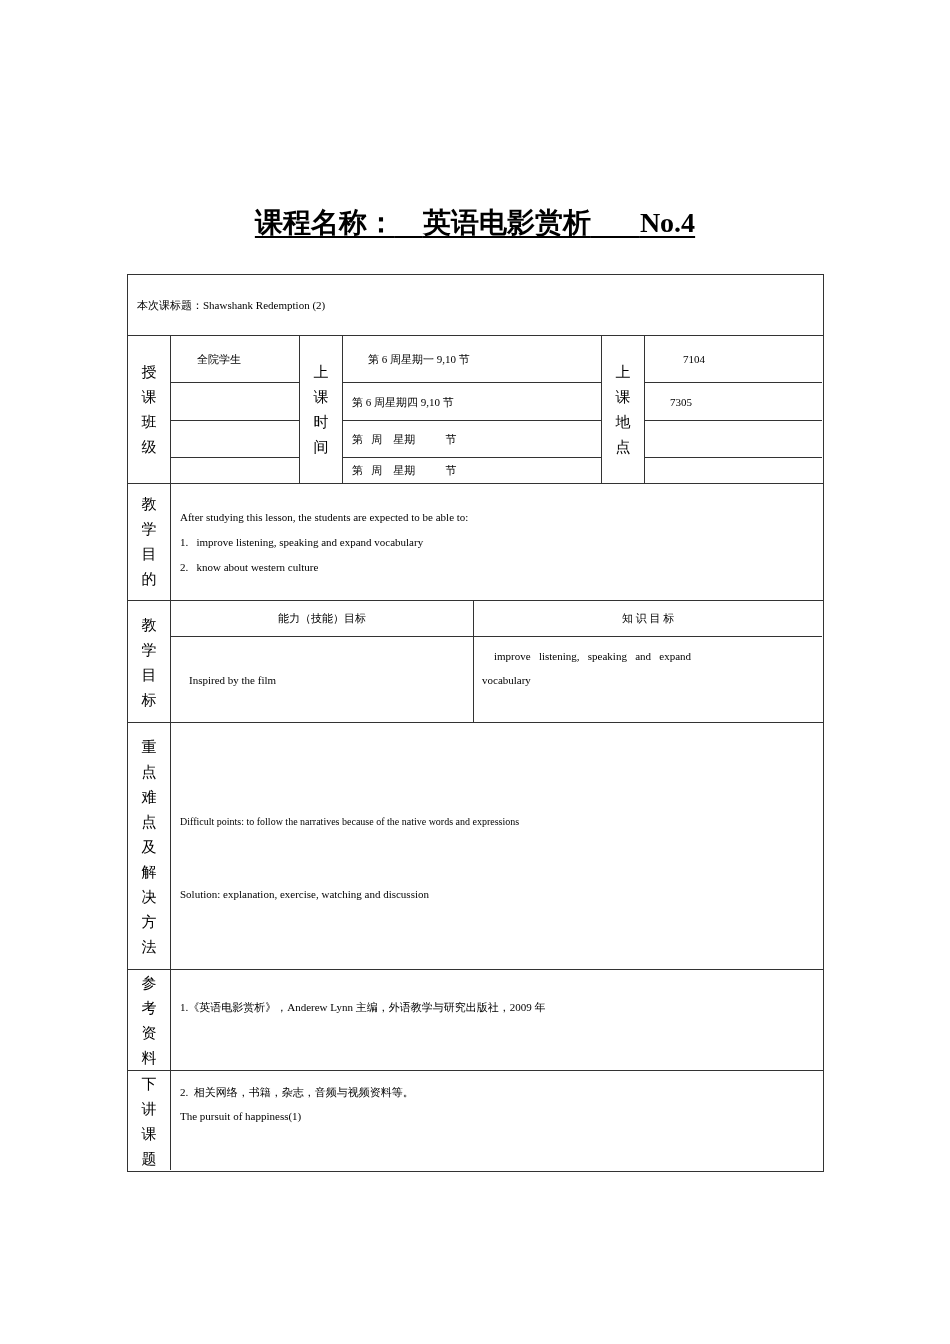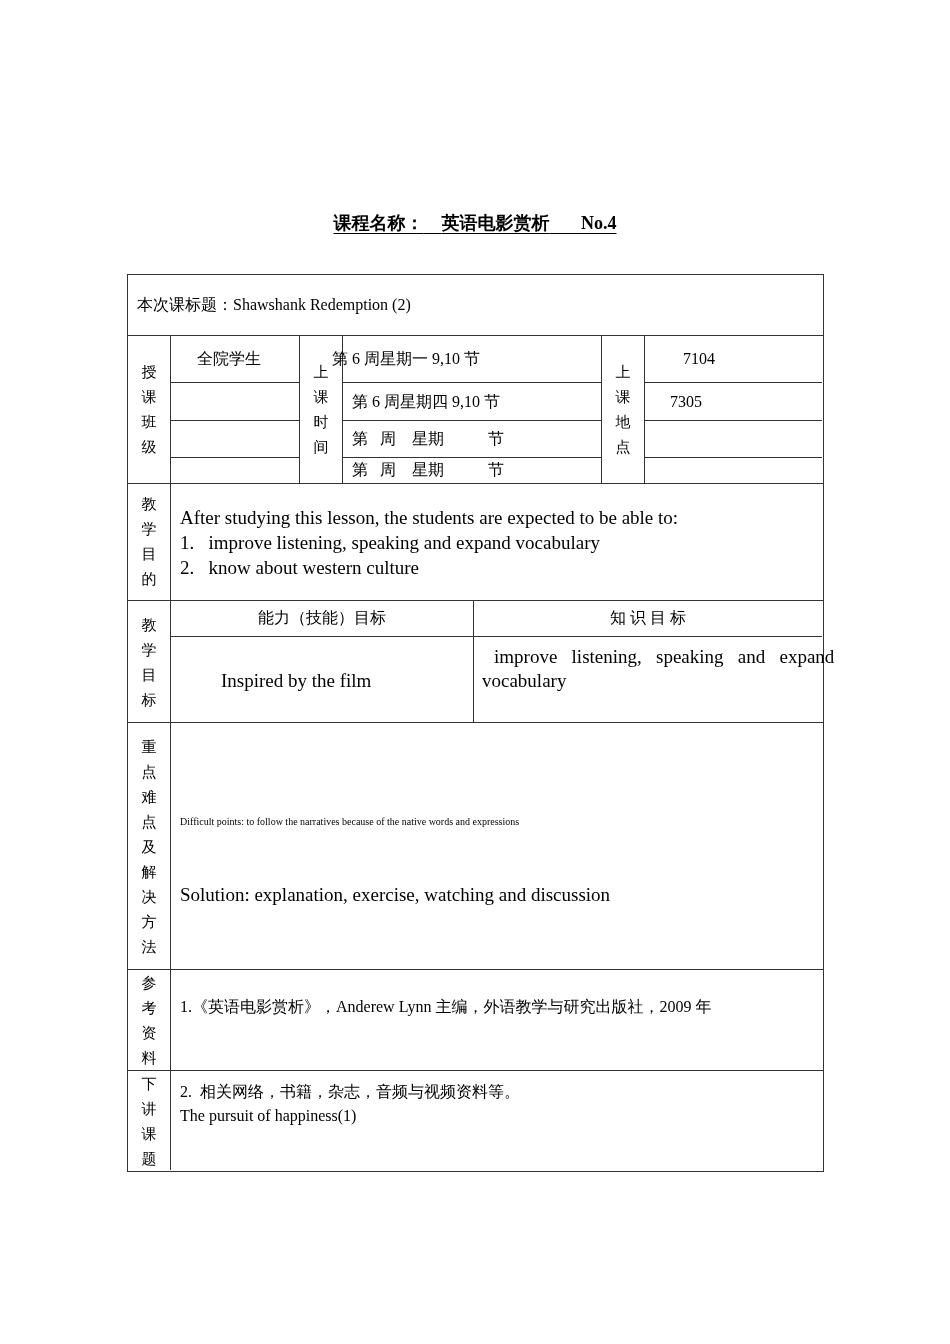--- a/index.html
+++ b/index.html
@@ -1,28 +1,28 @@
 <!DOCTYPE html>
 <html><head>
 <meta charset="utf-8">
 <style>
   html, body { margin: 0; padding: 0; background: #ffffff; }
   body { width: 950px; height: 1344px; position: relative; font-family: "Liberation Serif", "DejaVu Serif", serif; color: #000; }
   .title {
     position: absolute; top: 208px; left: 0; width: 950px; text-align: center;
-    font-size: 18px; font-weight: bold; line-height: 30px;
+    font-size: 28px; font-weight: bold; line-height: 30px;
   }
   .title span.u { text-decoration: underline; text-underline-offset: 4px; white-space: pre; }
   .abs { position: absolute; }
   .line-h { position: absolute; height: 0; border-top: 1px solid #333; }
   .line-v { position: absolute; width: 0; border-left: 1px solid #333; }
-  .txt { position: absolute; font-size: 16px; line-height: 20px; white-space: nowrap; }
+  .txt { position: absolute; font-size: 11px; line-height: 20px; white-space: nowrap; }
   .vert { position: absolute; font-size: 15px; text-align: center; width: 42px; }
   .vert span { display: block; }
-  .big { font-size: 19px; line-height: 25px; }
+  .big { font-size: 11px; line-height: 25px; }
   .small { font-size: 10px; }
 </style>
 </head>
 <body>
 
 <div class="title">
   <span class="u"><span>课程名称：</span>    <span>英语电影赏析</span>       <span>No.4</span></span>
 </div>
 
 <div>
@@ -73,21 +73,21 @@
       <span>间</span>
   </div>
   <div class="vert" style="left:602px;top:360px;line-height:25px;">
     <span>上</span>
       <span>课</span>
       <span>地</span>
       <span>点</span>
   </div>
 
   <div class="txt" style="left:197px;top:349px;">全院学生</div>
-  <div class="txt" style="left:332px;top:349px;">第 6 周星期一 9,10 节</div>
+  <div class="txt" style="left:368px;top:349px;">第 6 周星期一 9,10 节</div>
   <div class="txt" style="left:352px;top:392px;">第 6 周星期四 9,10 节</div>
   <div class="txt" style="left:352px;top:429px;white-space:pre;">第   周    星期           节</div>
   <div class="txt" style="left:352px;top:460px;white-space:pre;">第   周    星期           节</div>
   <div class="txt" style="left:683px;top:349px;">7104</div>
   <div class="txt" style="left:670px;top:392px;">7305</div>
 
   <div class="vert" style="left:128px;top:492px;line-height:25px;">
     <span>教</span>
       <span>学</span>
       <span>目</span>
@@ -98,21 +98,21 @@
   <div class="txt big" style="left:180px;top:555px;white-space:pre;">2.   know about western culture</div>
 
   <div class="vert" style="left:128px;top:613px;line-height:25px;">
     <span>教</span>
       <span>学</span>
       <span>目</span>
       <span>标</span>
   </div>
   <div class="txt" style="left:171px;top:608px;width:302px;text-align:center;">能力（技能）目标</div>
   <div class="txt" style="left:474px;top:608px;width:348px;text-align:center;">知 识 目 标</div>
-  <div class="txt big" style="left:189px;top:668px;margin-left:32px;">Inspired by the film</div>
+  <div class="txt big" style="left:189px;top:668px;">Inspired by the film</div>
   <div class="txt big" style="left:482px;top:644px;white-space:pre;margin-left:12px;">improve   listening,   speaking   and   expand</div>
   <div class="txt big" style="left:482px;top:668px;">vocabulary</div>
 
   <div class="vert" style="left:128px;top:735px;line-height:25px;">
     <span>重</span>
       <span>点</span>
       <span>难</span>
       <span>点</span>
       <span>及</span>
       <span>解</span>

